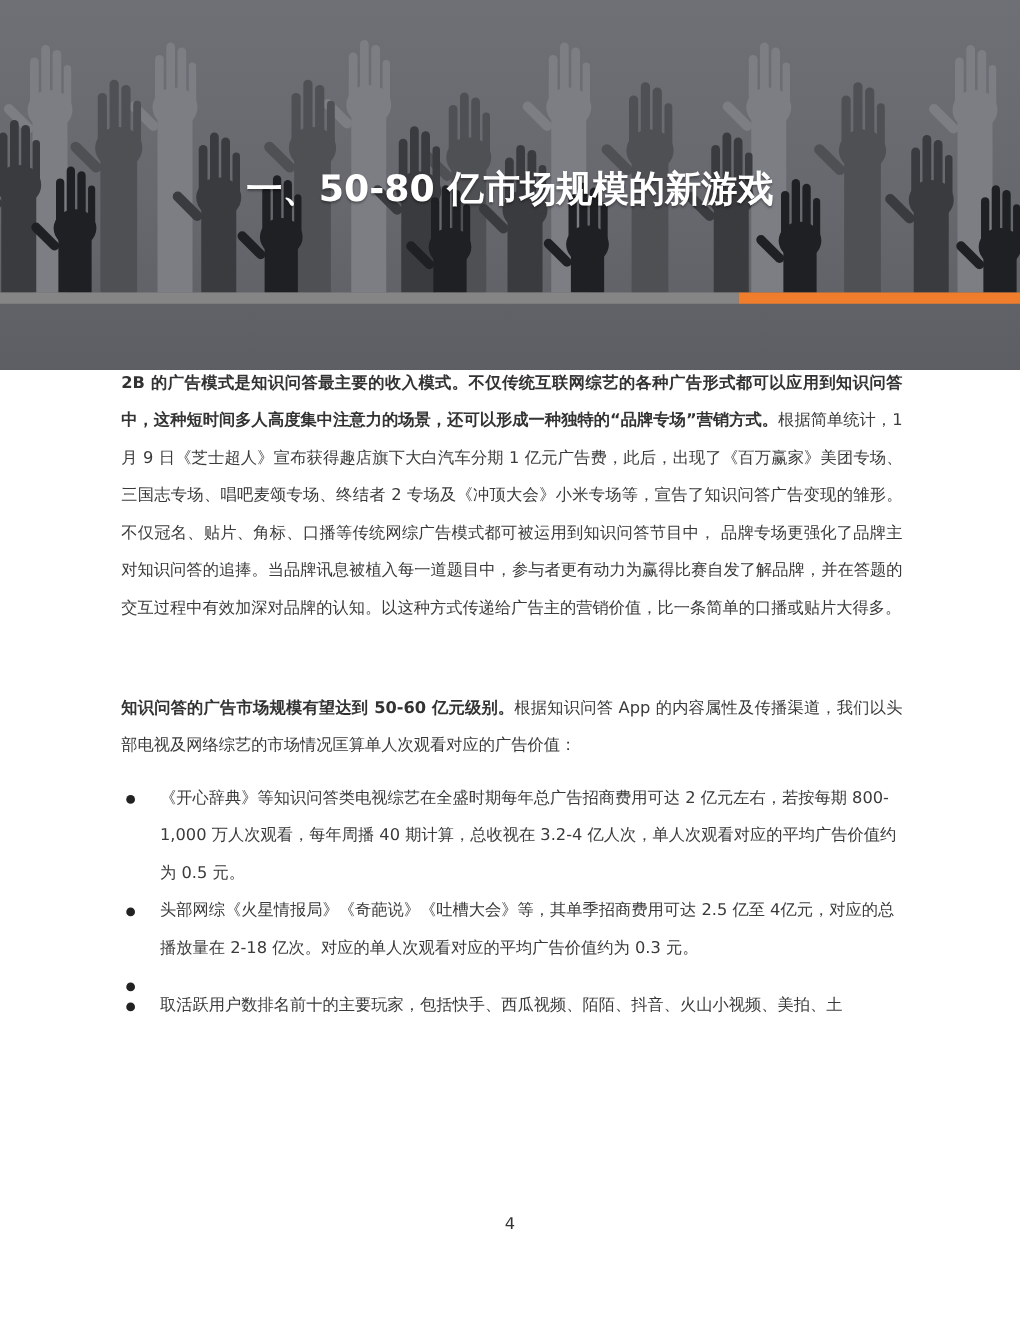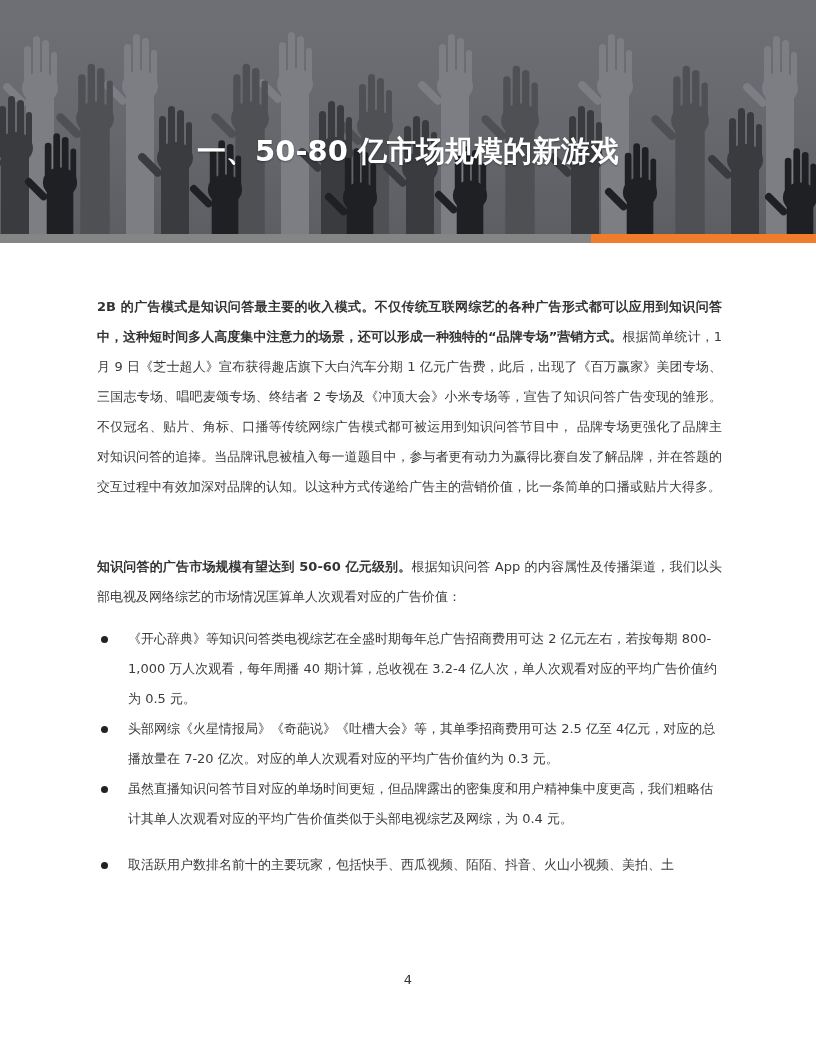--- a/index.html
+++ b/index.html
@@ -1,18 +1,18 @@
 <!DOCTYPE html>
 <html><head>
 <meta charset="utf-8">
 <style>
   html, body { margin: 0; padding: 0; }
   body { width: 816px; height: 1056px; background: #ffffff; position: relative; overflow: hidden;
          font-family: "DejaVu Sans", "Liberation Sans", sans-serif; color: #3a3a3a; }
-  .banner { position: absolute; left: 0; top: 0; width: 816px; height: 234px;
+  .banner { position: absolute; left: 0; top: 0; width: 816px; height: 296px;
             background: linear-gradient(180deg, #6e7076 0%, #66686e 55%, #5c5e63 100%); overflow: hidden; }
   .banner svg { position: absolute; left: 0; top: 0; }
   .banner-title { position: absolute; left: 0; right: 0; top: 132px; text-align: center;
                   color: #ffffff; font-size: 29px; font-weight: bold; letter-spacing: 0px;
                   text-shadow: 0 1px 2px rgba(0,0,0,0.35); }
   .bar-gray { position: absolute; left: 0; top: 234px; width: 591px; height: 9px; background: #858585; }
   .bar-orange { position: absolute; left: 591px; top: 234px; width: 225px; height: 9px; background: #ef7d2b; }
   .content { position: absolute; left: 97px; top: 292px; width: 625px; font-size: 13px; line-height: 30px; }
   .para { margin: 0; text-align: justify; }
   .para b { font-weight: bold; color: #333; }
@@ -80,22 +80,22 @@
   <p class="para"><b>2B 的广告模式是知识问答最主要的收入模式。不仅传统互联网综艺的各种广告形式都可以应用到知识问答中，这种短时间多人高度集中注意力的场景，还可以形成一种独特的“品牌专场”营销方式。</b><span>根据简单统计，1 月 9 日《芝士超人》宣布获得趣店旗下大白汽车分期 1 亿元广告费，此后，出现了《百万赢家》美团专场、三国志专场、唱吧麦颂专场、终结者 2 专场及《冲顶大会》小米专场等，宣告了知识问答广告变现的雏形。不仅冠名、贴片、角标、口播等传统网综广告模式都可被运用到知识问答节目中， 品牌专场更强化了品牌主对知识问答的追捧。当品牌讯息被植入每一道题目中，参与者更有动力为赢得比赛自发了解品牌，并在答题的交互过程中有效加深对品牌的认知。以这种方式传递给广告主的营销价值，比一条简单的口播或贴片大得多。</span></p>
 
   <div class="gap-lg"></div>
 
   <p class="para"><b>知识问答的广告市场规模有望达到 50-60 亿元级别。</b><span>根据知识问答 App 的内容属性及传播渠道，我们以头部电视及网络综艺的市场情况匡算单人次观看对应的广告价值：</span></p>
 
   <div class="gap-sm"></div>
 
   <ul class="bullets">
     <li><span class="dot"></span><span>《开心辞典》等知识问答类电视综艺在全盛时期每年总广告招商费用可达  2  亿元左右，若按每期 800-1,000 万人次观看，每年周播 40 期计算，总收视在 3.2-4 亿人次，单人次观看对应的平均广告价值约为 0.5 元。</span></li>
-    <li><span class="dot"></span><span>头部网综《火星情报局》《奇葩说》《吐槽大会》等，其单季招商费用可达 2.5 亿至 4亿元，对应的总播放量在 7-20 亿次。对应的单人次观看对应的平均广告价值约为 0.3 元。</span></li>
-    <li><span class="dot"></span><span>虽然直播知识问答节目对应的单场时间更短，但品牌露出的密集度和用户精神集中度更高，我们粗略估计其单人次观看对应的平均广告价值类似于头部电视综艺及网综，为 0.4 元。</span></li>
+    <li><span class="dot"></span><span>头部网综《火星情报局》《奇葩说》《吐槽大会》等，其单季招商费用可达 2.5 亿至 4亿元，对应的总播放量在 2-18 亿次。对应的单人次观看对应的平均广告价值约为 0.3 元。</span></li>
+    <li><span class="dot"></span></li>
   </ul>
 
 
   <div class="gap-sm"></div>
 
   <ul class="bullets">
     <li><span class="dot"></span><span>取活跃用户数排名前十的主要玩家，包括快手、西瓜视频、陌陌、抖音、火山小视频、美拍、土</span></li>
   </ul>
 </div>
 

